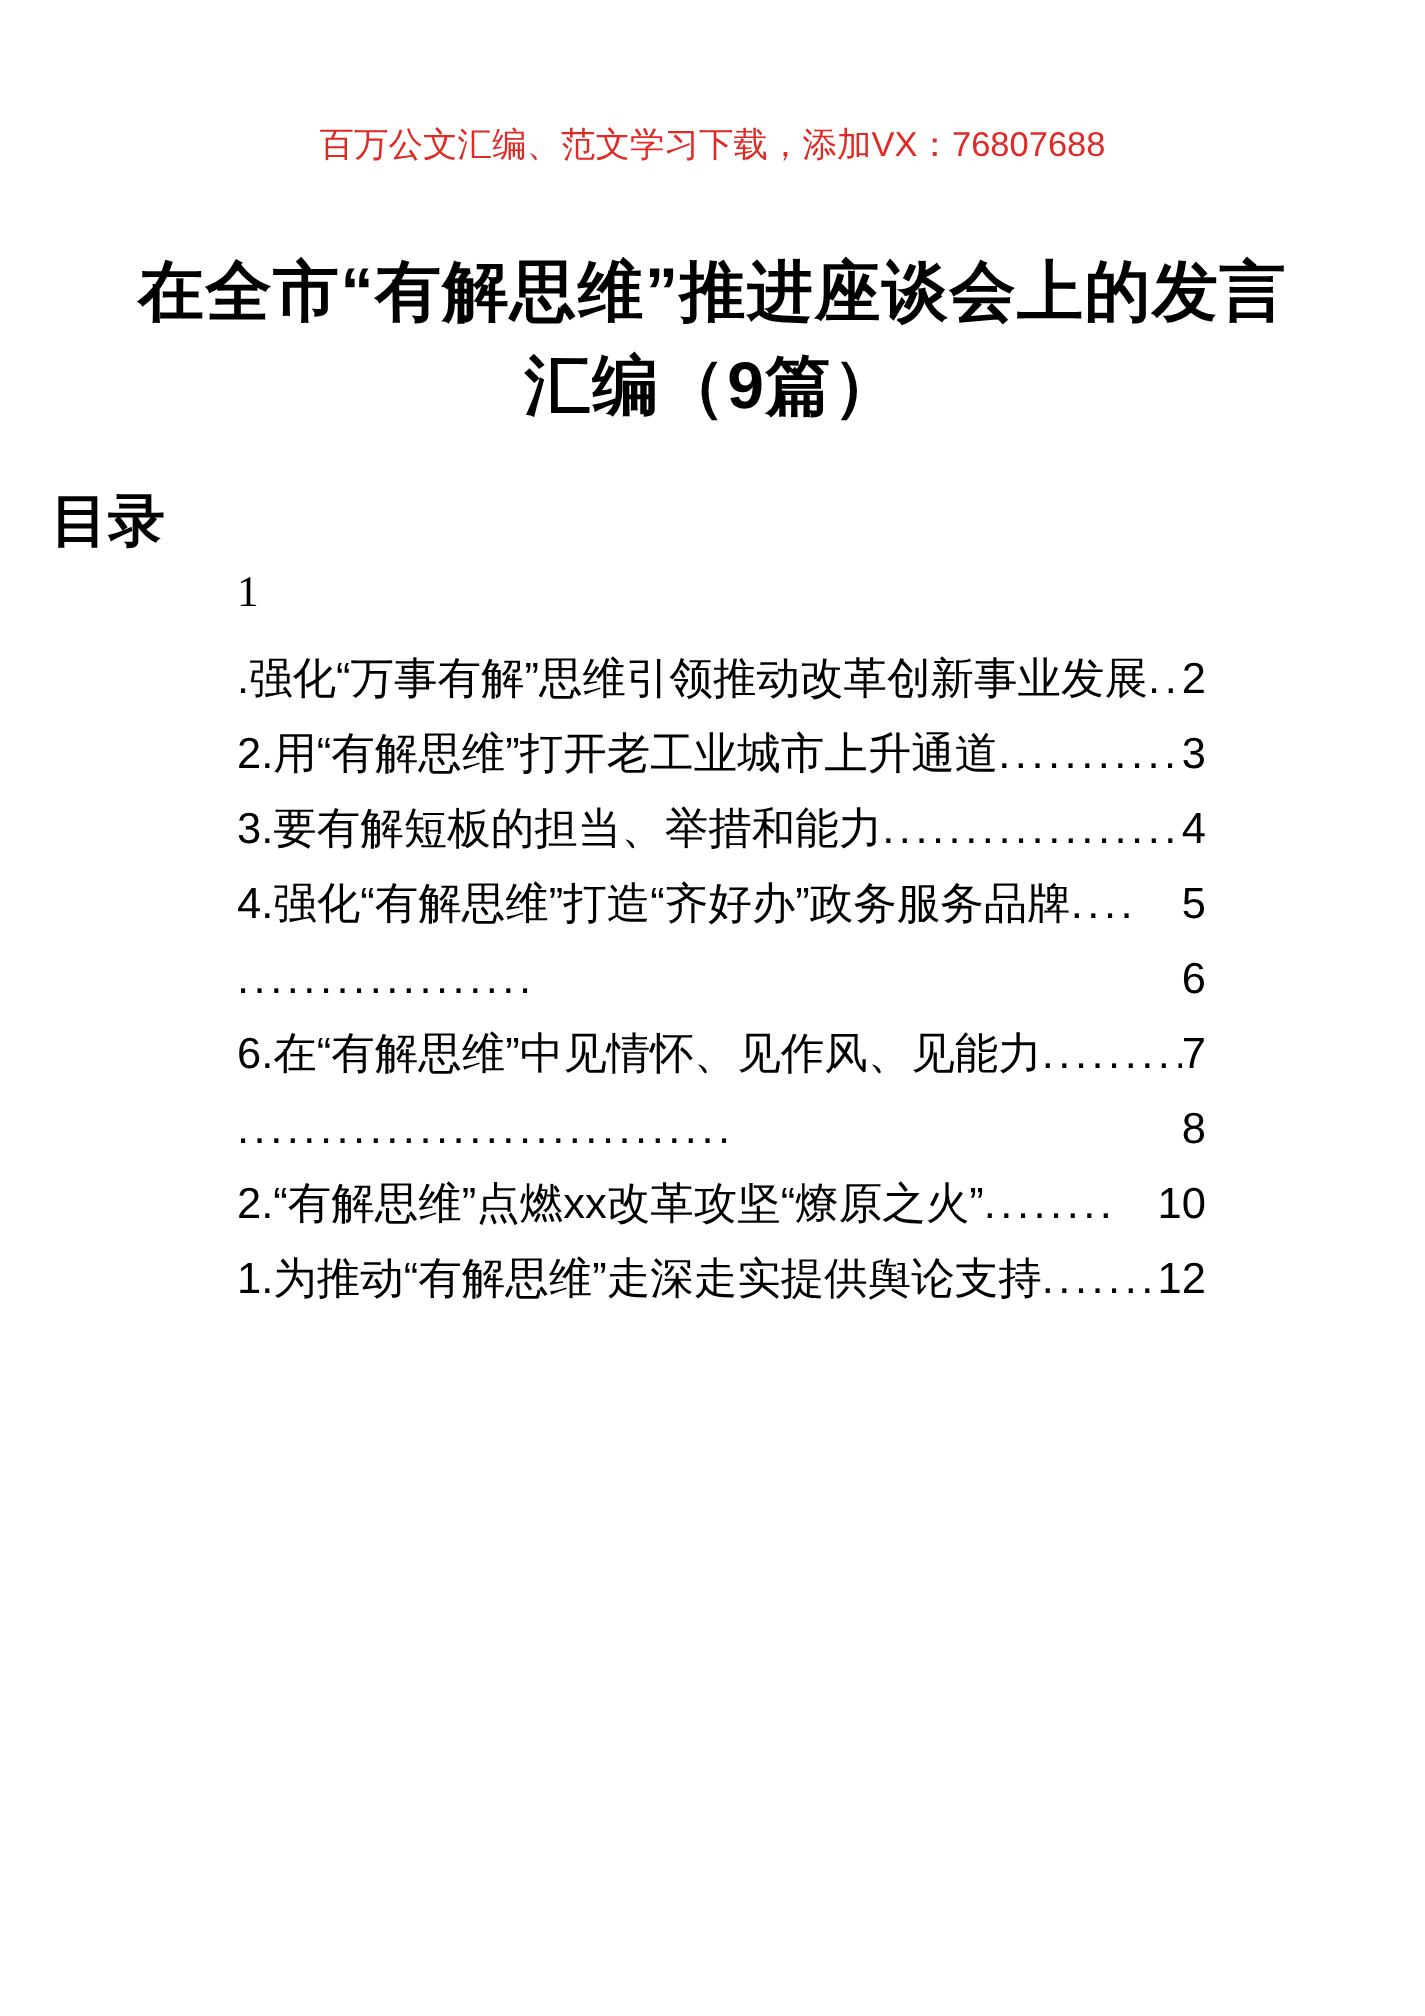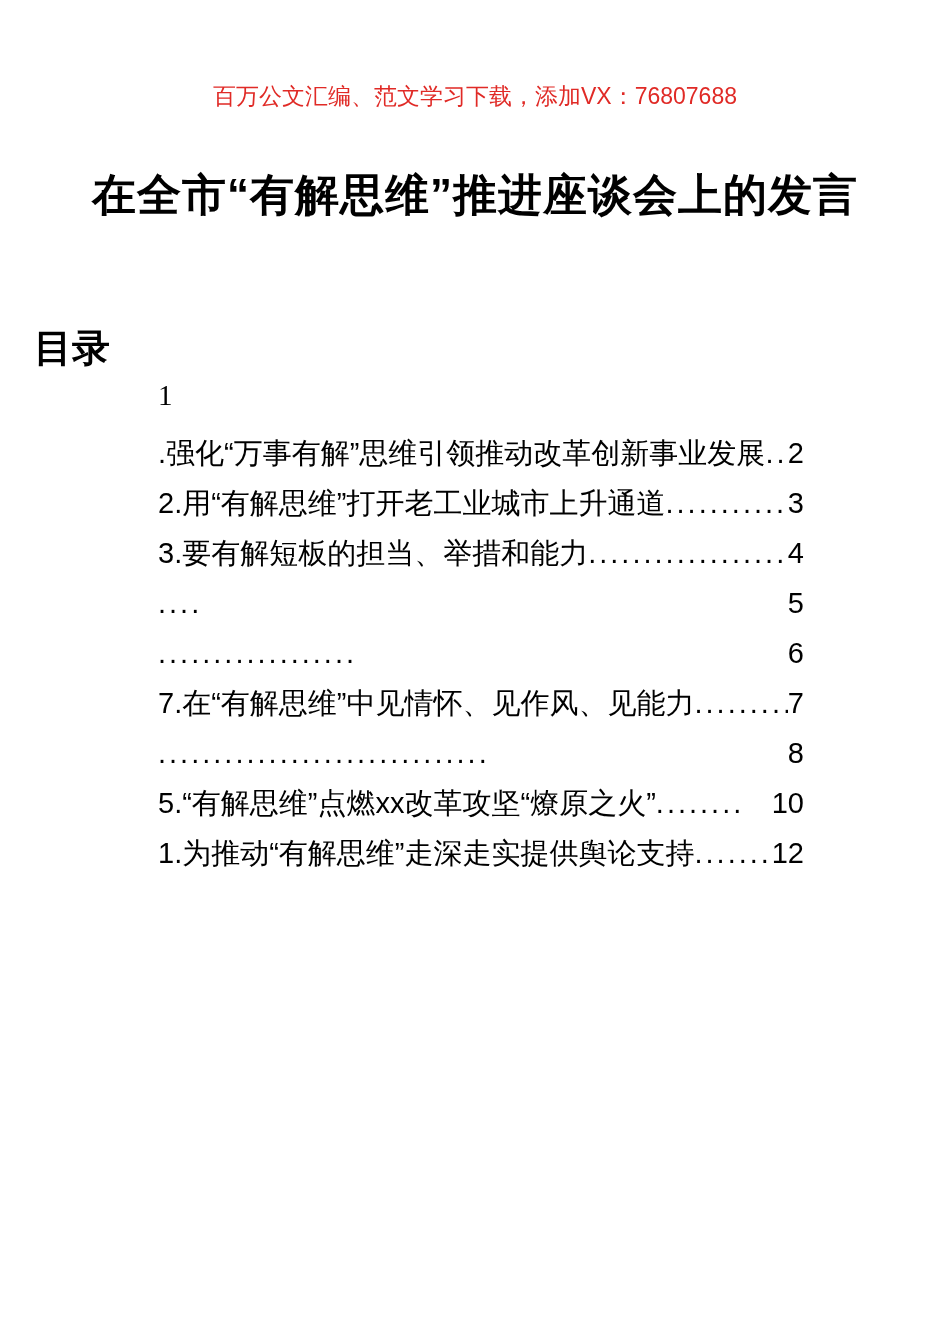--- a/index.html
+++ b/index.html
@@ -88,20 +88,21 @@
 </style>
 </head>
 <body>
 
 <div class="page">
 
   <div class="notice">百万公文汇编、范文学习下载，添加VX：76807688</div>
 
   <div class="doc-title">
     <div>在全市“有解思维”推进座谈会上的发言</div>
+    <div>汇编（9篇）</div>
   </div>
 
   <div class="toc-heading">目录</div>
 
   <div class="orphan-number">1</div>
 
   <div class="toc">
 
     <div class="toc-row">
       <span class="toc-label">.强化“万事有解”思维引领推动改革创新事业发展</span>
@@ -115,42 +116,43 @@
       <span class="toc-page">3</span>
     </div>
 
     <div class="toc-row">
       <span class="toc-label">3.要有解短板的担当、举措和能力</span>
       <span class="toc-dots">........................</span>
       <span class="toc-page">4</span>
     </div>
 
     <div class="toc-row">
+      <span class="toc-label">4.强化“有解思维”打造“齐好办”政务服务品牌</span>
       <span class="toc-dots">....</span>
       <span class="toc-page">5</span>
     </div>
 
     <div class="toc-row">
       <span class="toc-dots">..................</span>
       <span class="toc-page">6</span>
     </div>
 
     <div class="toc-row">
-      <span class="toc-label">7.在“有解思维”中见情怀、见作风、见能力</span>
+      <span class="toc-label">6.在“有解思维”中见情怀、见作风、见能力</span>
       <span class="toc-dots">..........</span>
       <span class="toc-page">7</span>
     </div>
 
     <div class="toc-row">
       <span class="toc-dots">..............................</span>
       <span class="toc-page">8</span>
     </div>
 
     <div class="toc-row">
-      <span class="toc-label">5.“有解思维”点燃xx改革攻坚“燎原之火”</span>
+      <span class="toc-label">2.“有解思维”点燃xx改革攻坚“燎原之火”</span>
       <span class="toc-dots">........</span>
       <span class="toc-page">10</span>
     </div>
 
     <div class="toc-row">
       <span class="toc-label">1.为推动“有解思维”走深走实提供舆论支持</span>
       <span class="toc-dots">........</span>
       <span class="toc-page">12</span>
     </div>
 

